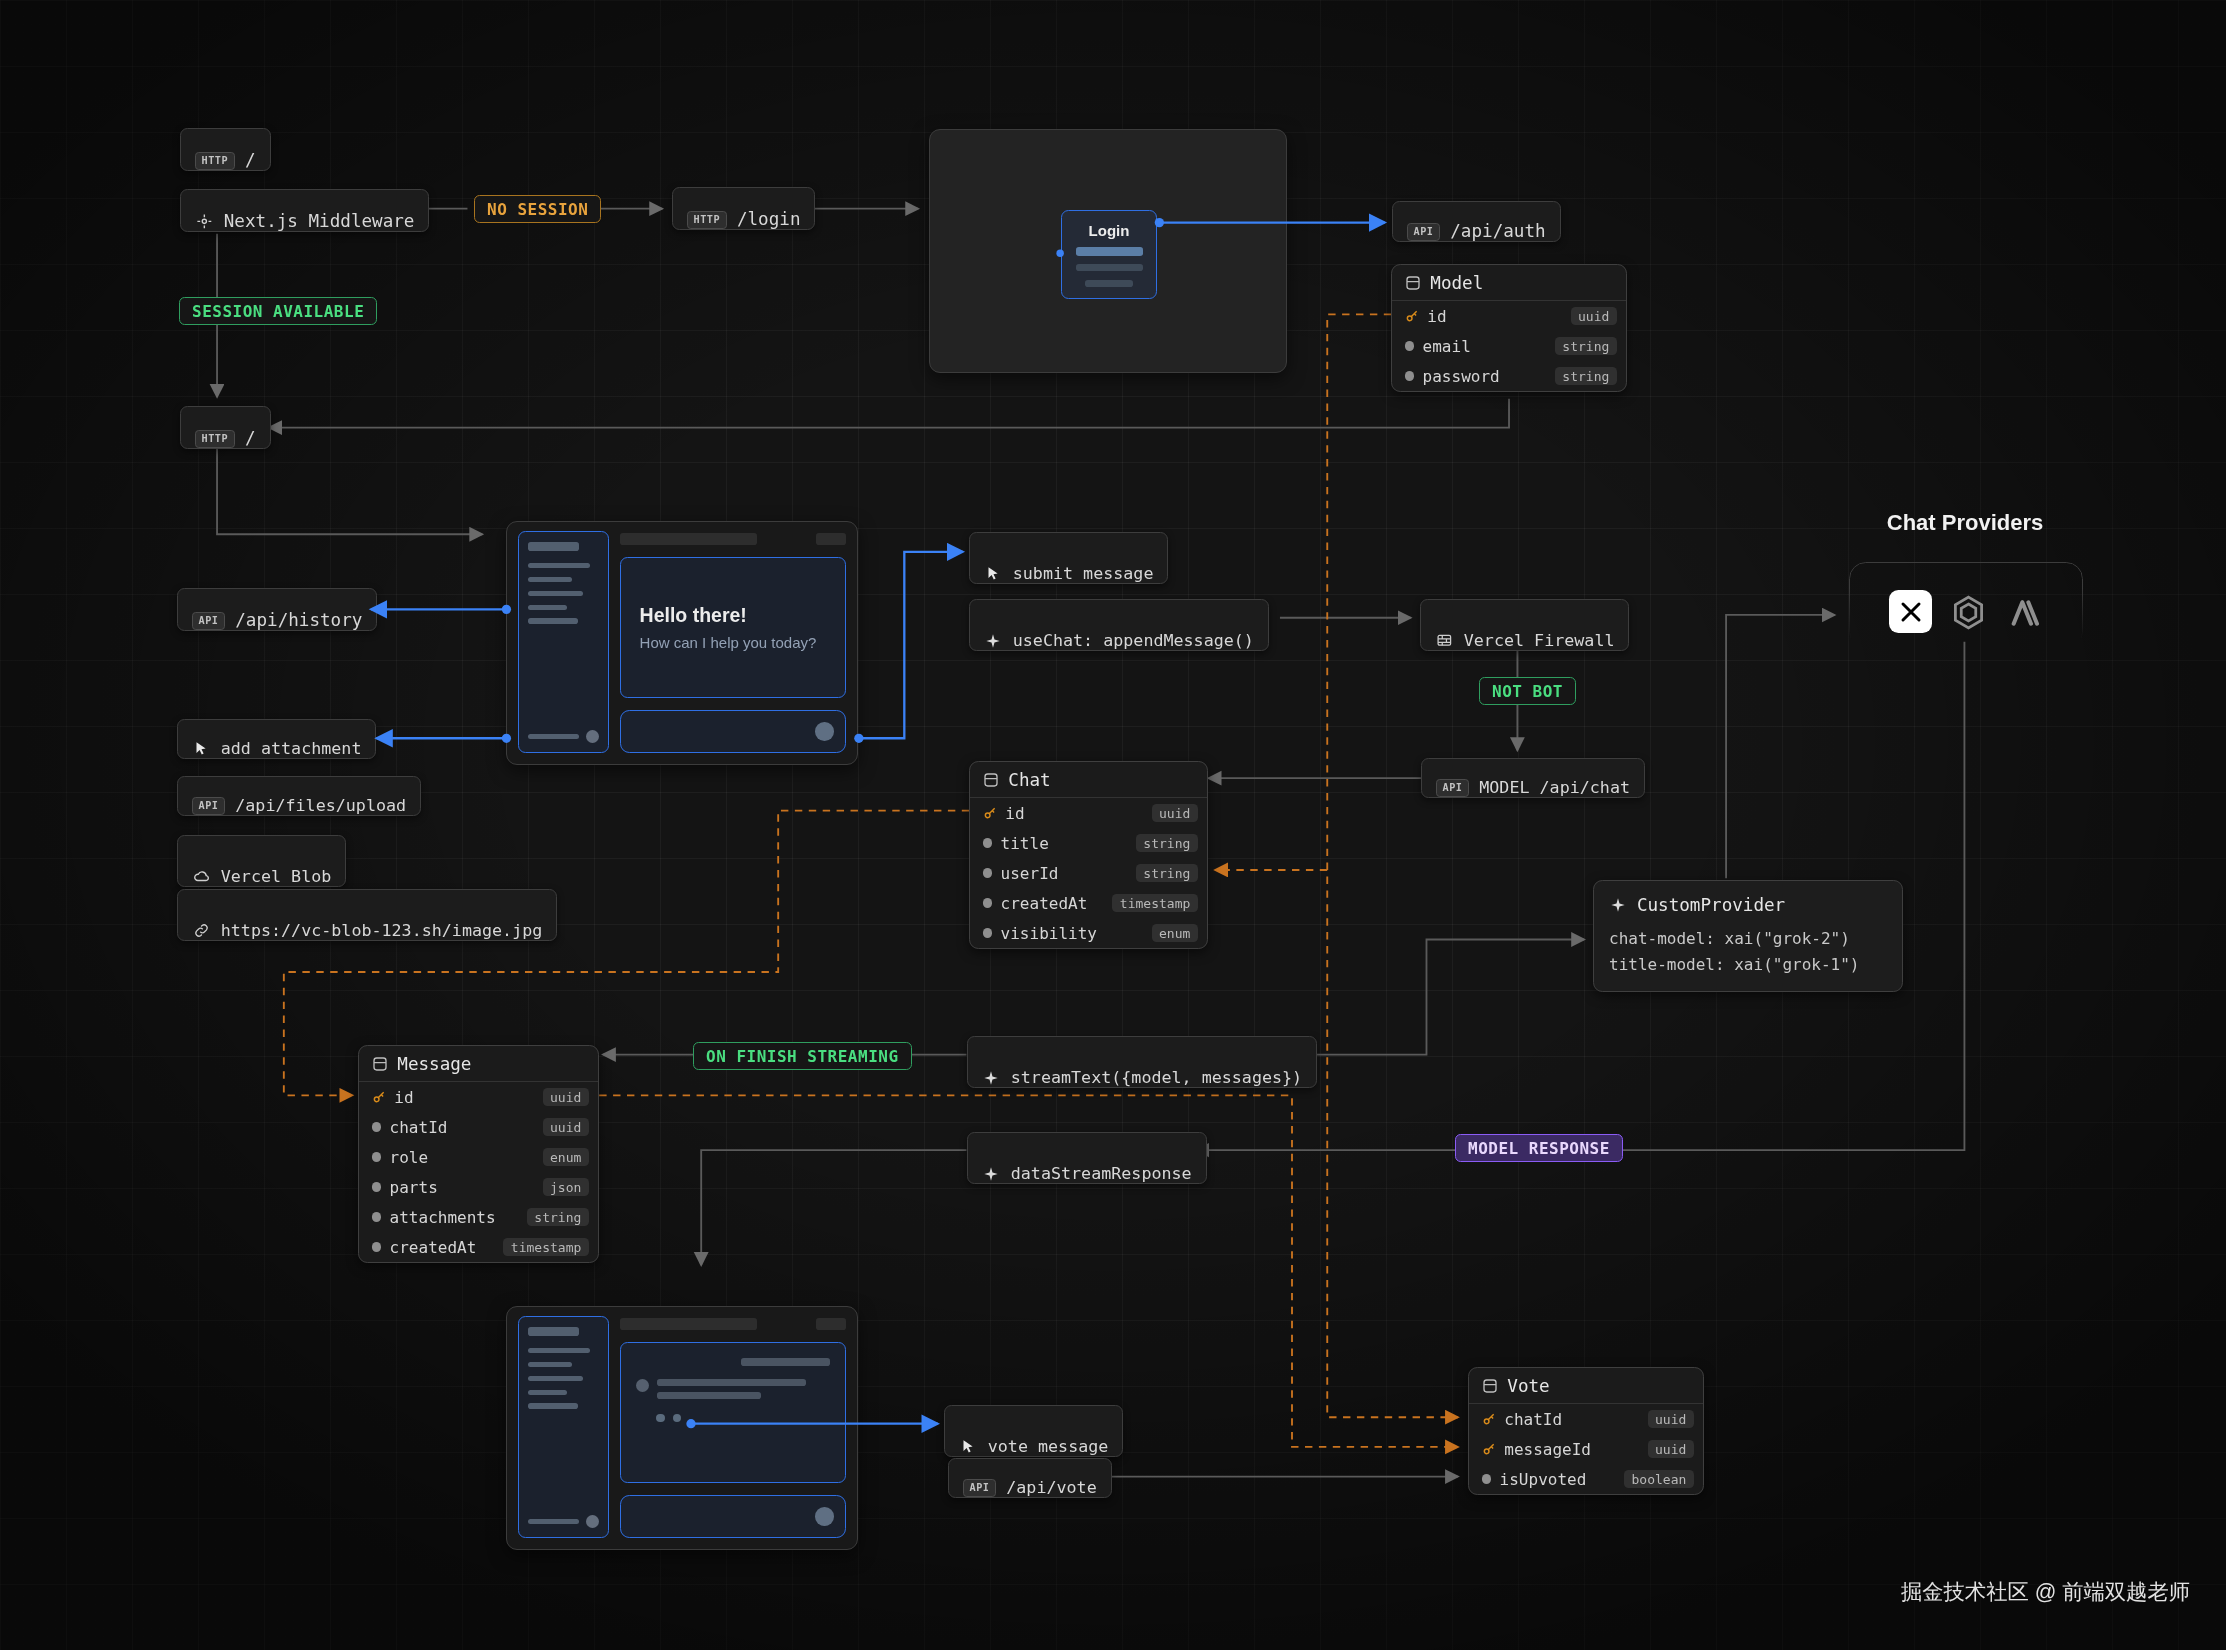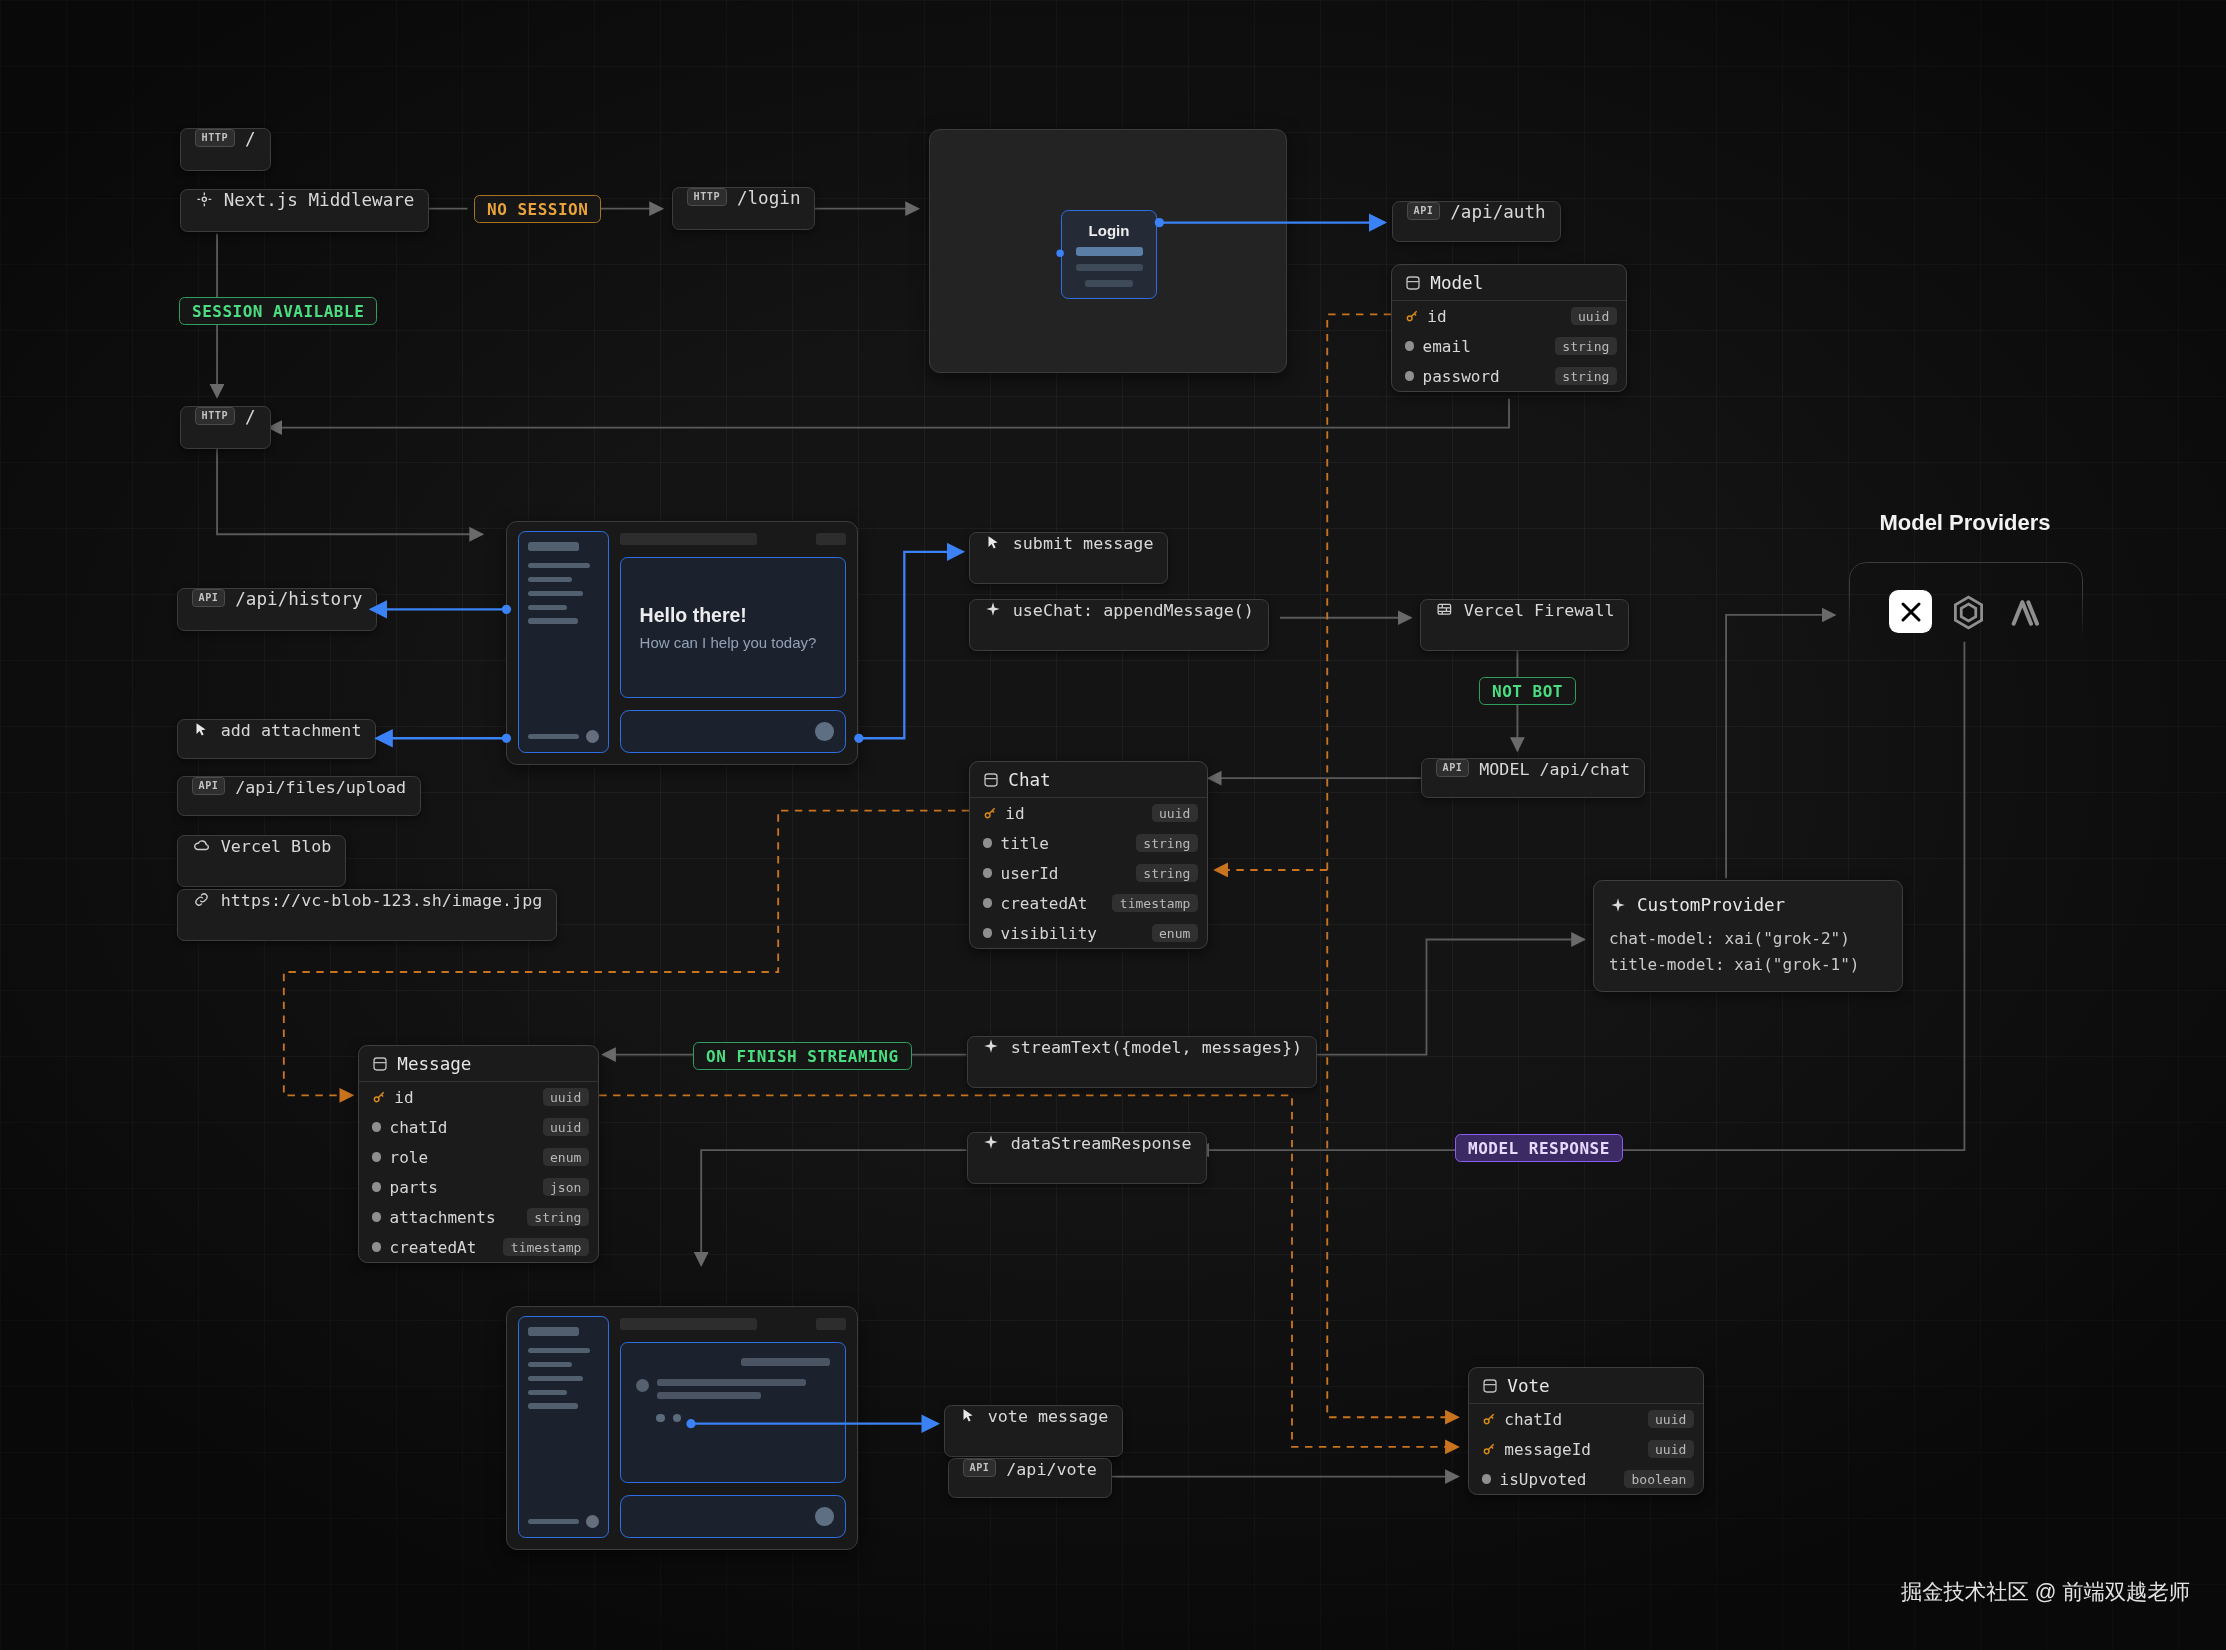--- a/index.html
+++ b/index.html
@@ -16,21 +16,21 @@
     background-size:66px 66px;
   }
   body::after{ 
     content:"";position:absolute;inset:0;z-index:1;pointer-events:none;
     background:radial-gradient(ellipse 62% 58% at 50% 45%, transparent 42%, rgba(0,0,0,0.55) 100%);
   }
   svg.wires{position:absolute;left:0;top:0;z-index:2;}
   svg.wires-over{position:absolute;left:0;top:0;z-index:7;}
 
   .node{
-    position:absolute;z-index:4;display:inline-flex;align-items:flex-start;gap:10.2px;
+    position:absolute;z-index:4;display:inline-flex;align-items:flex-end;gap:10.2px;
     background:#1c1c1c;border:0.9px solid #3d3d3d;border-radius:7.4px;
     padding:0 14px;height:43px;box-sizing:border-box;white-space:nowrap;
     color:#d8d8d8;font-size:17.6px;box-shadow:0 2.8px 7.4px rgba(0,0,0,.45);
   }
   .node.sm{height:52px;font-size:16.7px;}
   .node.md{height:40px;font-size:16.7px;}
   .chip{
     background:#2e2e2e;border:0.9px solid #4b4b4b;border-radius:3.7px;
     font-size:10.2px;font-weight:bold;letter-spacing:0.5px;color:#c2c2c2;
     padding:2.8px 5.6px;line-height:1;
@@ -495,21 +495,21 @@
         <svg width="16" height="16" viewBox="0 0 24 24" fill="#dcdcdc">
           <path d="M12 2l2.2 7.8L22 12l-7.8 2.2L12 22l-2.2-7.8L2 12l7.8-2.2z"></path>
         </svg>
       </span>
     <span>CustomProvider</span>
   </div>
   <div class="pline">chat-model: xai("grok-2")</div>
   <div class="pline">title-model: xai("grok-1")</div>
 </div>
 
-<div class="sans" style="position:absolute;z-index:4;left:1849px;top:510px;width:232px;text-align:center;font-size:22px;font-weight:bold;color:#f2f2f2">Model Providers</div>
+<div class="sans" style="position:absolute;z-index:4;left:1849px;top:510px;width:232px;text-align:center;font-size:22px;font-weight:bold;color:#f2f2f2">Chat Providers</div>
 <div style="position:absolute;z-index:3;left:1849px;top:562px;width:232px;height:85px;border:1.9px solid #3c3c3c;border-radius:16.7px;-webkit-mask-image:linear-gradient(#000 30%,transparent 90%);mask-image:linear-gradient(#000 30%,transparent 90%)"></div>
 <div class="provider-icon" style="left:1889px;top:590px;width:43px;height:43px;background:#fff;border-radius:9.3px">
   <svg width="24" height="24" viewBox="0 0 24 24" stroke="#000" stroke-width="3" stroke-linecap="round">
       <path d="M4 4l16 16M20 4L4 20"></path>
     </svg>
 </div>
 <div class="provider-icon" style="left:1948px;top:592px;width:41px;height:41px">
   <svg width="37" height="37" viewBox="0 0 24 24" fill="none" stroke="#8f8f8f" stroke-width="1.8">
       <path d="M12 2l8.5 5v10L12 22l-8.5-5V7z"></path>
       <path d="M12 6.5l4.7 2.75v5.5L12 17.5l-4.7-2.75v-5.5z"></path>

